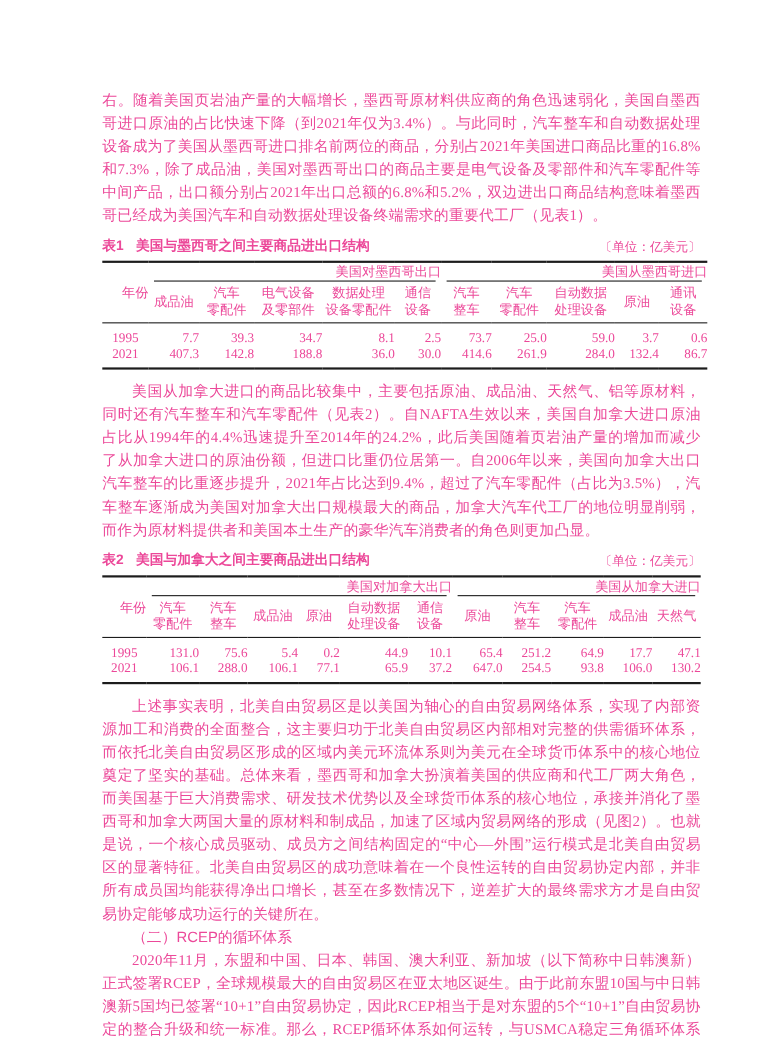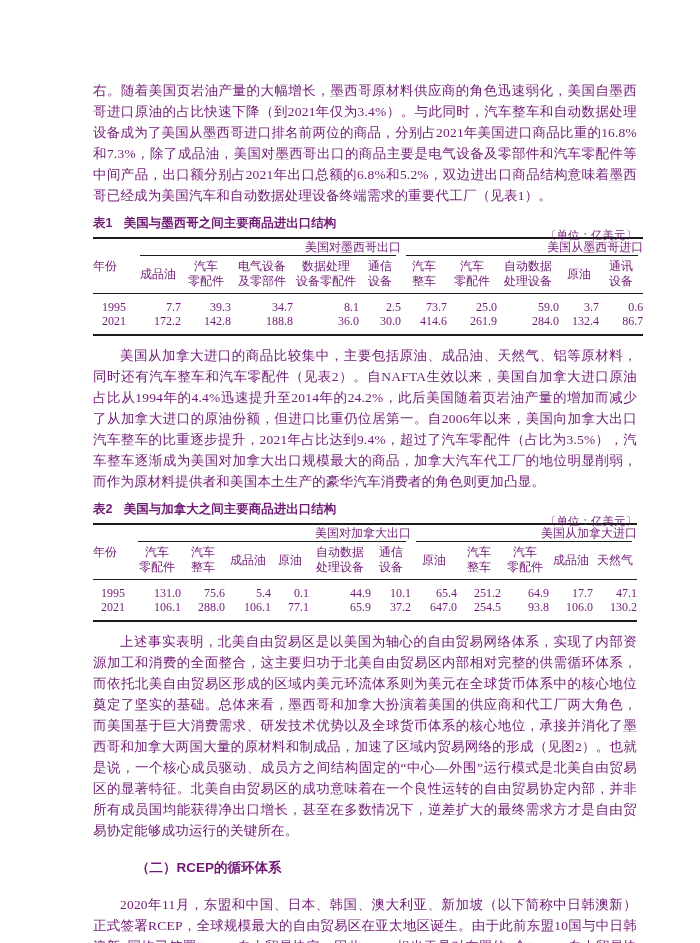--- a/index.html
+++ b/index.html
@@ -8,62 +8,62 @@
     width: 700px;
     height: 943px;
     background: #ffffff;
     overflow: hidden;
   }
   .sheet {
     position: relative;
     width: 700px;
     height: 943px;
     background: #ffffff;
-    color: #701a75;
+    color: #ec4899;
     font-family: "Liberation Serif", "DejaVu Serif", serif;
     overflow: hidden;
   }
   .content {
     position: absolute;
     left: 93px;
     top: 80px;
     width: 544px;
   }
   .para {
     font-size: 13.5px;
     line-height: 21px;
     text-align: justify;
     margin: 0;
     text-indent: 2em;
     letter-spacing: 0.2px;
   }
   .para.noindent { text-indent: 0; }
   .sec-head {
     font-family: "Liberation Sans", "DejaVu Sans", sans-serif;
-    font-weight: 700;
+    font-weight: 400;
     font-size: 13.5px;
     line-height: 21px;
-    margin: 16px;
+    margin: 0;
     text-indent: 2em;
   }
   
   .tbl-cap {
     position: relative;
     text-align: left;
     margin: 9px 0 5px 0;
     font-size: 12.5px;
     line-height: 17px;
     font-family: "Liberation Sans", "DejaVu Sans", sans-serif;
     font-weight: 700;
   }
   .tbl-cap .cap-title { margin-left: 0.9em; }
   .tbl-unit {
     position: absolute;
     right: 0;
-    top: 12px;
+    top: 2px;
     font-family: "Liberation Serif", "DejaVu Serif", serif;
     font-weight: 400;
     font-size: 11.5px;
   }
   
   table.tbl {
     width: 100%;
     border-collapse: collapse;
     table-layout: fixed;
     border-top: 2px solid #1c1c1c;
@@ -83,21 +83,21 @@
   }
   th.grp::after {
     content: "";
     position: absolute;
     left: 5px;
     right: 5px;
     bottom: 0;
     border-bottom: 1px solid #1c1c1c;
   }
   th.year {
-    text-align: left;
+    text-align: right;
     border-bottom: 1px solid #1c1c1c;
   }
   tr.subhead th {
     text-align: center;
     border-bottom: 1px solid #1c1c1c;
     padding: 3px 0 4px 0;
     line-height: 15px;
   }
   tr.subhead th .hl { display: block; }
   tbody td {
@@ -198,21 +198,21 @@
           <td>8.1</td>
           <td>2.5</td>
           <td>73.7</td>
           <td>25.0</td>
           <td>59.0</td>
           <td>3.7</td>
           <td>0.6</td>
         </tr>
         <tr>
           <td class="yr">2021</td>
-          <td>172.2</td>
+          <td>407.3</td>
           <td>142.8</td>
           <td>188.8</td>
           <td>36.0</td>
           <td>30.0</td>
           <td>414.6</td>
           <td>261.9</td>
           <td>284.0</td>
           <td>132.4</td>
           <td>86.7</td>
         </tr>
@@ -293,21 +293,21 @@
               <span class="hl"></span>
             </th>
         </tr>
       </thead>
       <tbody>
         <tr>
           <td class="yr">1995</td>
           <td>131.0</td>
           <td>75.6</td>
           <td>5.4</td>
-          <td>0.1</td>
+          <td>0.2</td>
           <td>44.9</td>
           <td>10.1</td>
           <td>65.4</td>
           <td>251.2</td>
           <td>64.9</td>
           <td>17.7</td>
           <td>47.1</td>
         </tr>
         <tr>
           <td class="yr">2021</td>

